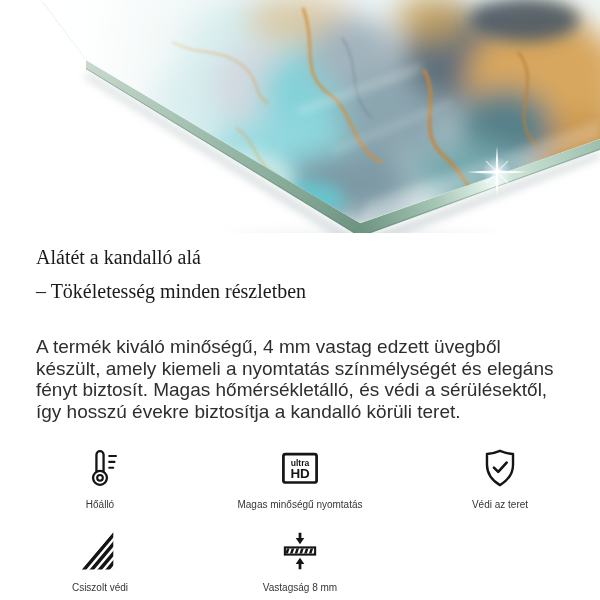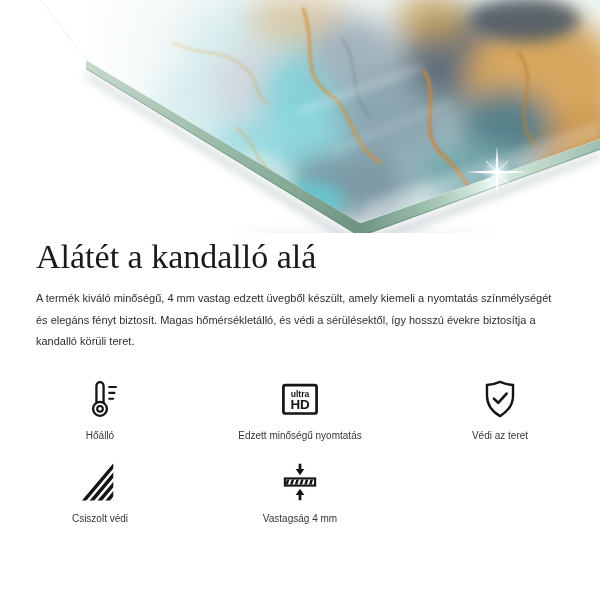--- a/index.html
+++ b/index.html
@@ -5,26 +5,26 @@
   html,body{margin:0;padding:0;background:#ffffff;}
   .page{
     width:600px;height:600px;overflow:hidden;position:relative;
     background:#ffffff;font-family:"Liberation Sans",sans-serif;
   }
   .hero{height:233px;overflow:hidden;}
   .hero svg{display:block;}
   .text-block{padding:0 36px;}
   .title{
     font-family:"Liberation Serif","DejaVu Serif",serif;
-    font-weight:400;font-size:34px;line-height:34px;color:#1a1a1a;
+    font-weight:400;font-size:20px;line-height:34px;color:#1a1a1a;
     margin:7px 0 0 0;letter-spacing:0;
   }
   .title span{display:block;}
   .desc{
-    margin:14px 0 0 0;font-size:11px;line-height:21.5px;color:#2e2e2e;
+    margin:28px 0 0 0;font-size:19px;line-height:21.5px;color:#2e2e2e;
     max-width:540px;
   }
   .features{
     display:grid;grid-template-columns:repeat(3,1fr);
     row-gap:18px;margin-top:25px;width:100%;
   }
   .feature{display:flex;flex-direction:column;align-items:center;text-align:center;}
   .ficon{height:42px;margin-bottom:9px;display:flex;align-items:flex-end;justify-content:flex-start;}
   .ficon svg{width:42px;height:42px;overflow:visible;}
   .oi{stroke:#151515;fill:none;stroke-width:2.2px;}
@@ -142,20 +142,21 @@
         <path d="M0,-26 Q2.6,0 0,26 Q-2.6,0 0,-26 Z" fill="#ffffff" opacity="0.95"></path>
         <path d="M-11,-11 L11,11 M-11,11 L11,-11" stroke="#ffffff" stroke-width="1.2" opacity="0.6"></path>
         <circle r="2.2" fill="#ffffff"></circle>
       </g>
     </svg>
   </div>
 
   <div class="text-block">
     <h1 class="title">
       <span>Alátét a kandalló alá</span>
+      <span>– Tökéletesség minden részletben</span>
     </h1>
     <p class="desc">A termék kiváló minőségű, 4 mm vastag edzett üvegből készült, amely kiemeli a nyomtatás színmélységét és elegáns fényt biztosít. Magas hőmérsékletálló, és védi a sérülésektől, így hosszú évekre biztosítja a kandalló körüli teret.</p>
   </div>
 
   <div class="features">
 
     <div class="feature">
       <span class="ficon">
         <svg viewBox="0 0 40 40">
           <path class="oi" d="M16.6,23.2 L16.6,7.4 A3.4,3.4 0 0 1 23.4,7.4 L23.4,23.2" stroke-linecap="round"></path>
@@ -168,21 +169,21 @@
     </div>
 
     <div class="feature">
       <span class="ficon">
         <svg viewBox="0 0 40 40">
           <rect class="oi" x="4.2" y="6.8" width="31.6" height="27" rx="2" style="stroke-width:2.6px"></rect>
           <text x="20" y="17.8" font-size="8.2" font-weight="bold" text-anchor="middle">ultra</text>
           <text x="20" y="29.6" font-size="12.8" font-weight="bold" letter-spacing="-0.3" text-anchor="middle">HD</text>
         </svg>
       </span>
-      <span class="flabel">Edzett minőségű nyomtatás</span>
+      <span class="flabel">Magas minőségű nyomtatás</span>
     </div>
 
     <div class="feature">
       <span class="ficon">
         <svg viewBox="0 0 40 40">
           <path class="oi" d="M20,3.6 C24.3,5.4 28.4,6.4 32.4,6.7 L32.4,16.8 C32.4,25.6 27.5,31.7 20,36.3 C12.5,31.7 7.6,25.6 7.6,16.8 L7.6,6.7 C11.6,6.4 15.7,5.4 20,3.6 Z" stroke-linejoin="round" style="stroke-width:2.3px"></path>
           <path class="oi" d="M14.2,19.6 L18.3,23.7 L26.3,14.8" stroke-linecap="round" stroke-linejoin="round" style="stroke-width:2.5px"></path>
         </svg>
       </span>
       <span class="flabel">Védi az teret</span>
@@ -216,17 +217,17 @@
           </g>
           <rect class="oi" x="5.6" y="16.6" width="28.8" height="6.8" style="stroke-width:2px"></rect>
           <clipPath id="barClip">
               <rect x="6.6" y="17.6" width="26.8" height="4.8"></rect>
             </clipPath>
           <g clip-path="url(#barClip)" stroke="#151515" stroke-width="2.4">
             <path d="M6,26 L10,14 M10.5,26 L14.5,14 M15,26 L19,14 M19.5,26 L23.5,14 M24,26 L28,14 M28.5,26 L32.5,14 M33,26 L37,14"></path>
           </g>
         </svg>
       </span>
-      <span class="flabel">Vastagság 4 mm</span>
+      <span class="flabel">Vastagság 8 mm</span>
     </div>
 
   </div>
 </div>
 
 </body></html>

